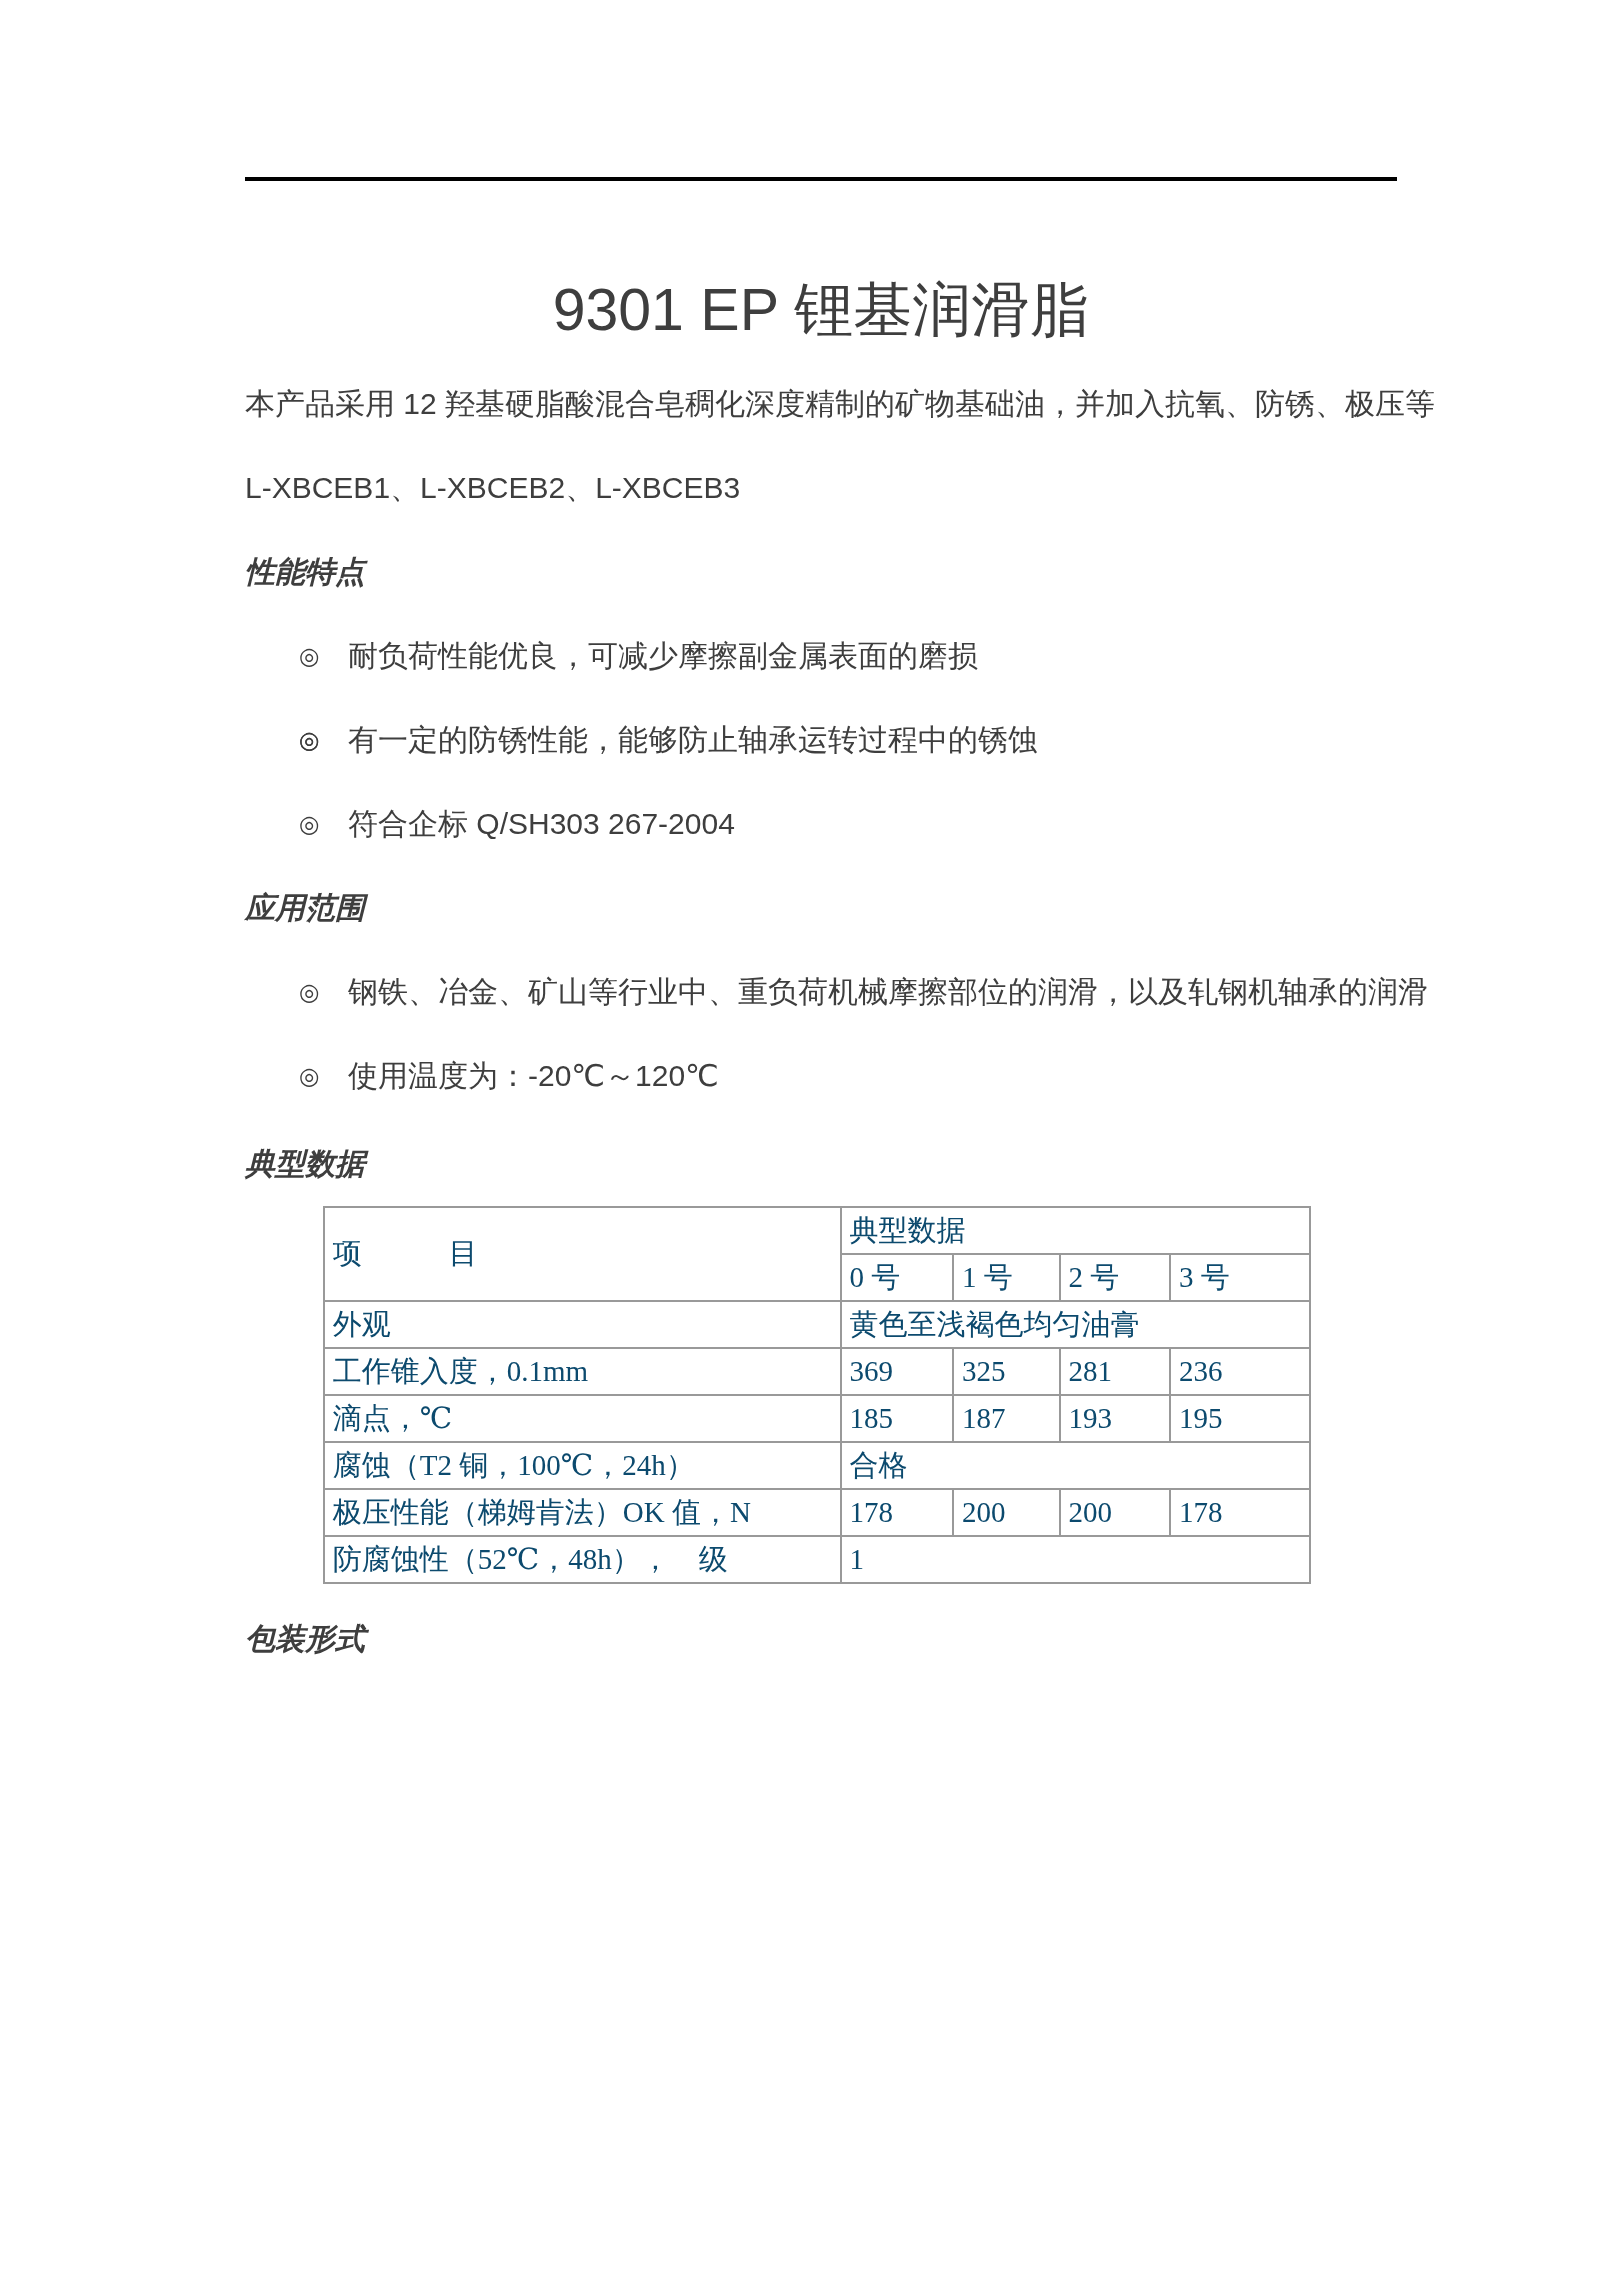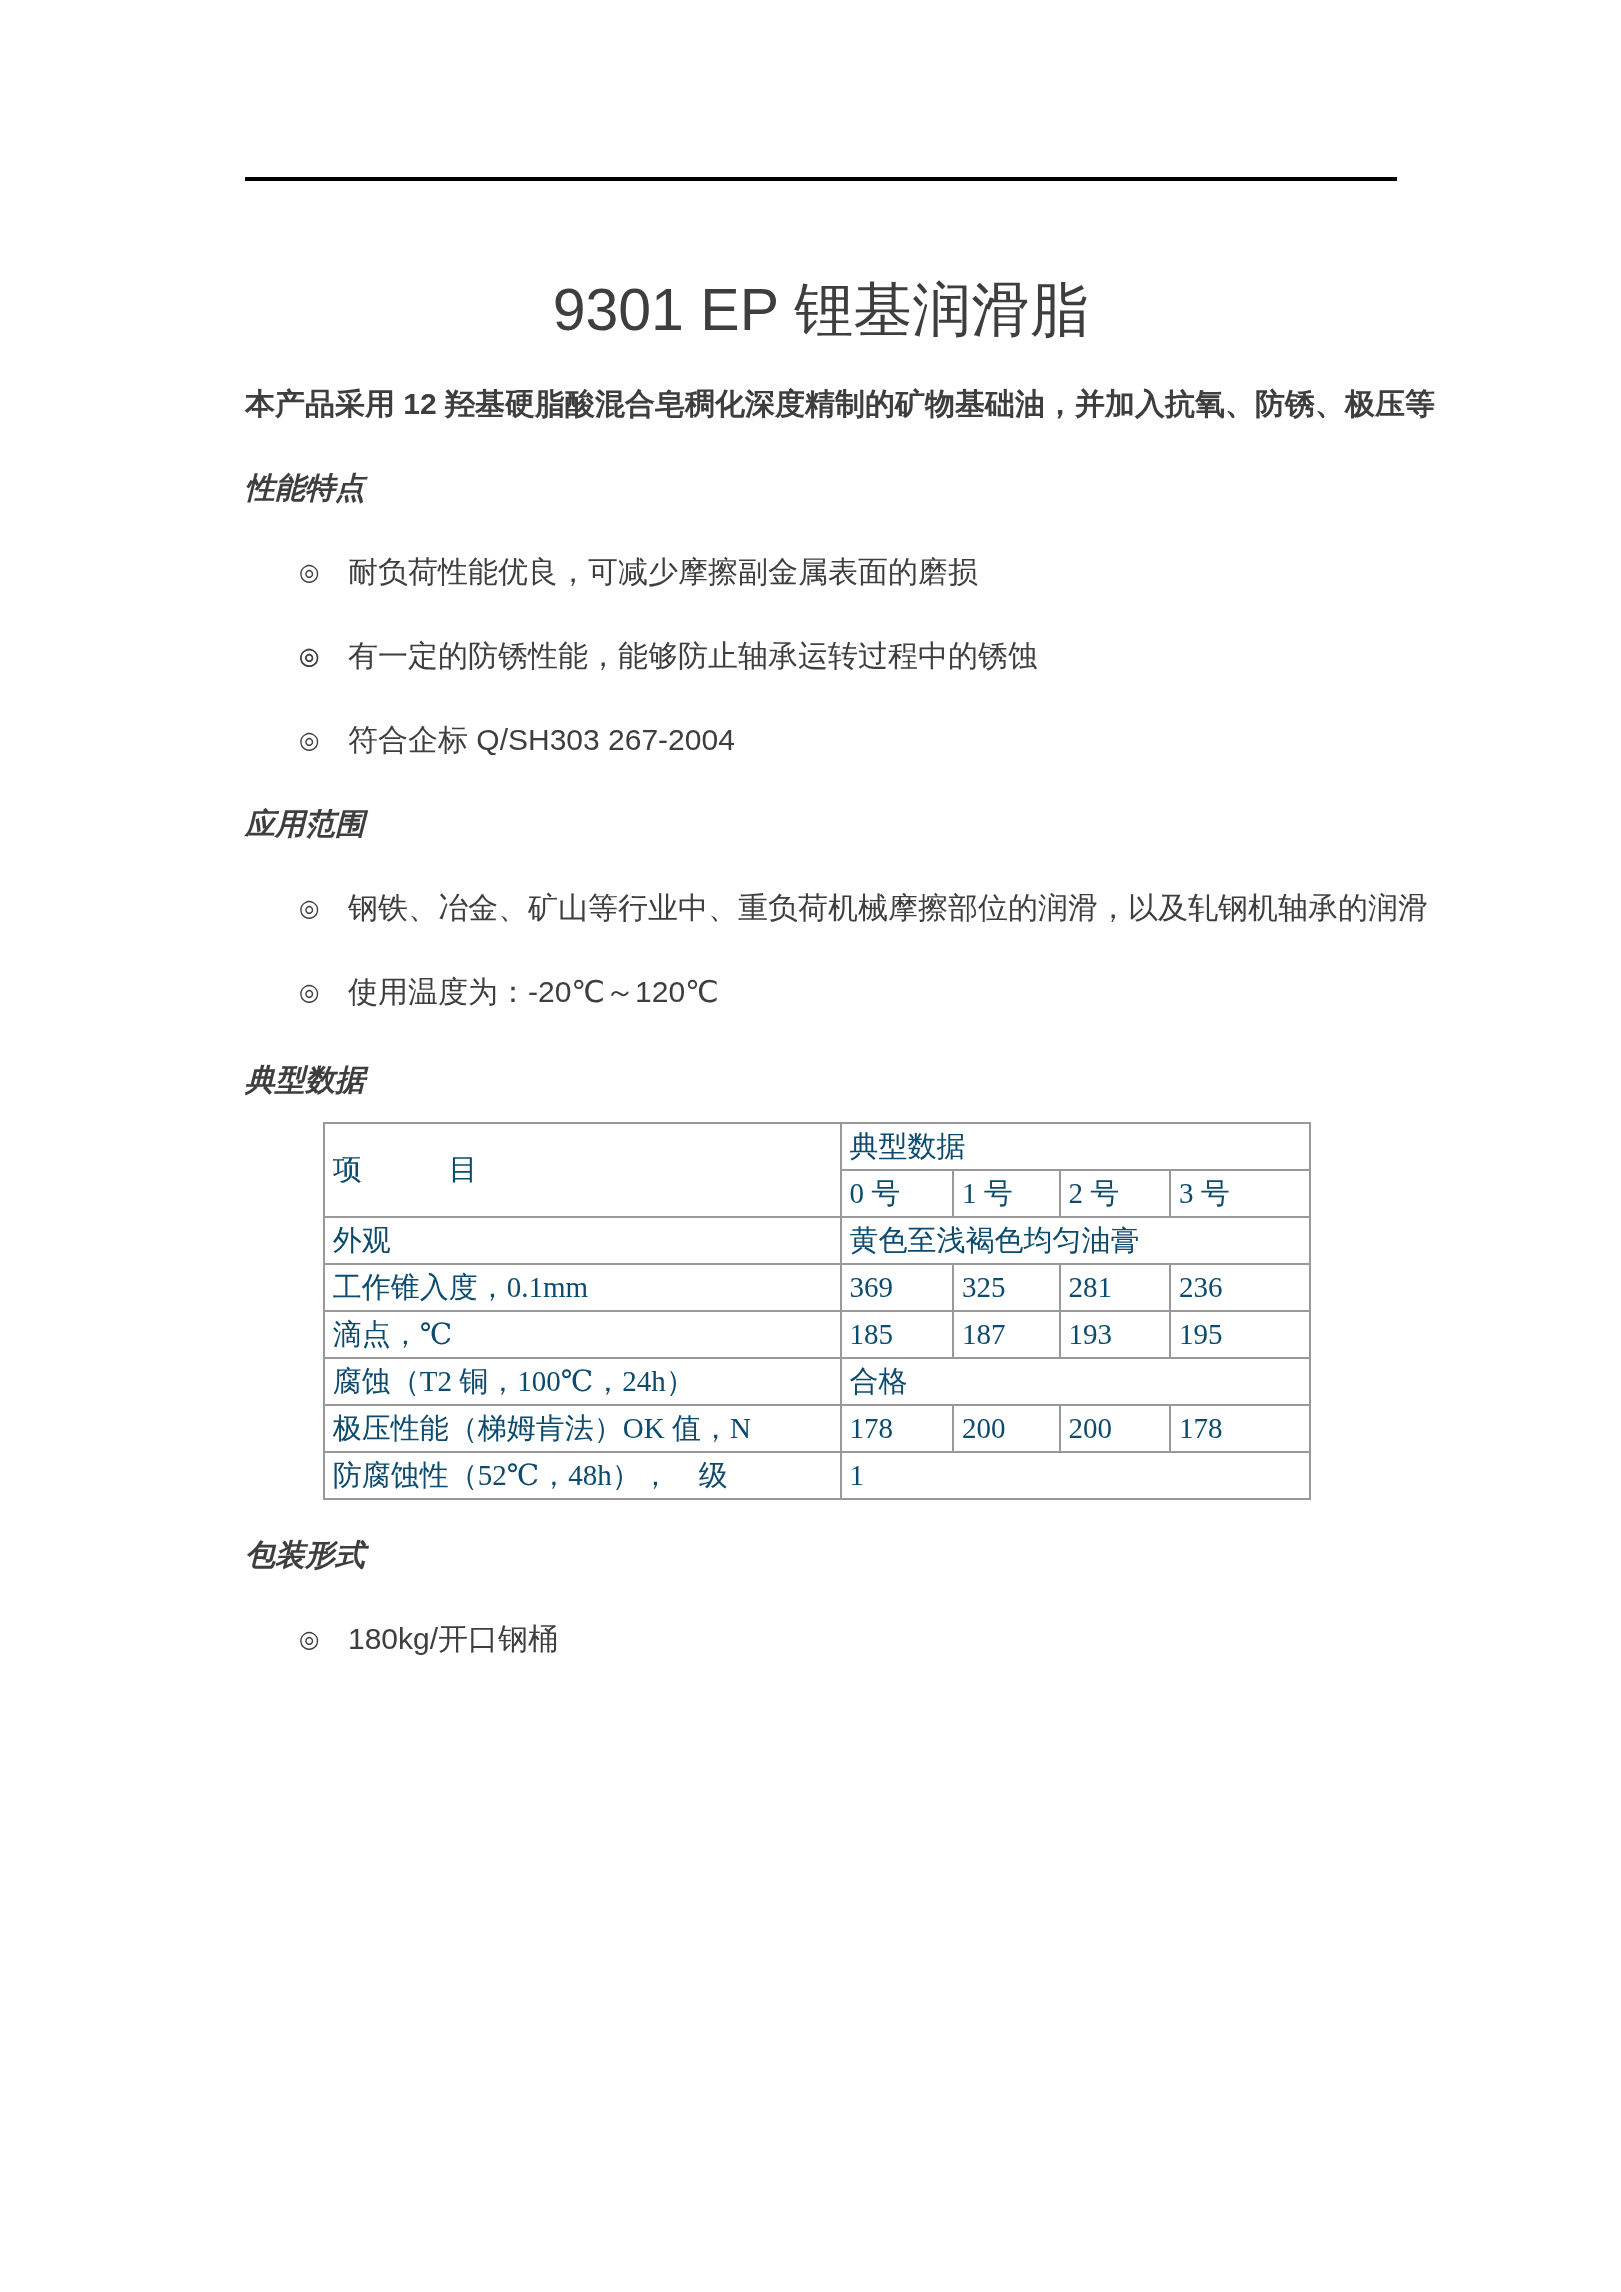--- a/index.html
+++ b/index.html
@@ -32,21 +32,20 @@
     font-weight: 400;
     line-height: 98px;
     text-align: center;
     color: #3e3e3e;
     white-space: nowrap;
   }
   .intro {
     margin: 2.9px 0 0 0;
     font-size: 30px;
     line-height: 84px;
-    font-weight: bold;
   }
   .intro-line {
     white-space: nowrap;
   }
   .section-heading {
     margin: 0;
     font-size: 30px;
     font-weight: 700;
     line-height: 84px;
     color: #3e3e3e;
@@ -108,20 +107,21 @@
 <body>
 
 <div class="page">
 
   <div class="top-rule"></div>
 
   <h1 class="doc-title">9301 EP 锂基润滑脂</h1>
 
   <div class="intro">
     <div class="intro-line">本产品采用 12 羟基硬脂酸混合皂稠化深度精制的矿物基础油，并加入抗氧、防锈、极压等</div>
+    <div class="intro-line">L-XBCEB1、L-XBCEB2、L-XBCEB3</div>
   </div>
 
   <h2 class="section-heading" id="sec-features">性能特点</h2>
   <ul class="bullet-list">
     <li class="bullet-item">
       <span class="bullet-mark">◎</span>
       <span>耐负荷性能优良，可减少摩擦副金属表面的磨损</span>
     </li>
     <li class="bullet-item">
       <span class="bullet-mark">◎</span>

